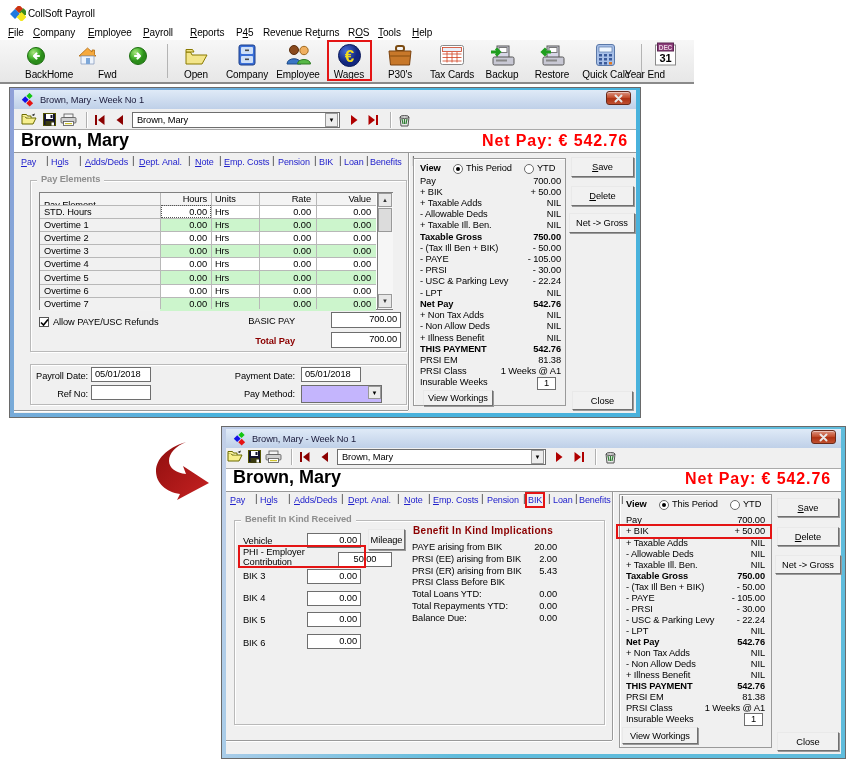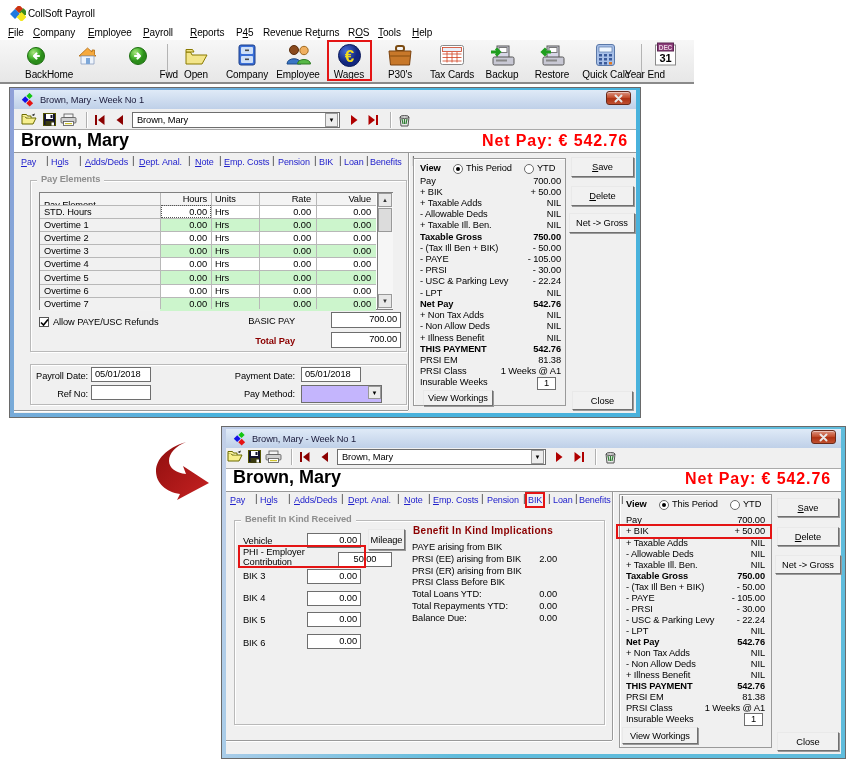--- a/index.html
+++ b/index.html
@@ -49,21 +49,21 @@
       <defs>
         <radialGradient id="g138" cx="35%" cy="30%">
           <stop offset="0%" stop-color="#a8e47e"></stop>
           <stop offset="70%" stop-color="#46b22e"></stop>
           <stop offset="100%" stop-color="#2b8c1a"></stop>
         </radialGradient>
       </defs>
       <circle cx="9" cy="9" r="8.5" fill="url(#g138)" stroke="#1e6e12"></circle>
       <path d="M6 9 L10.5 9 M8.5 6.5 L11 9 L8.5 11.5" stroke="#fff" stroke-width="2.2" fill="none" stroke-linecap="round" stroke-linejoin="round"></path>
     </svg>
-<div style="position:absolute;left:98px;top:69px;width:80px;text-align:right;font-size:10px;white-space:nowrap;">Fwd</div>
+<div style="position:absolute;left:98px;top:69px;width:80px;text-align:left;font-size:10px;white-space:nowrap;">Fwd</div>
 <svg style="position:absolute;left:184px;top:46px;" width="25" height="20" viewBox="0 0 25 20">
       <path d="M2 6 L2 18 L18 18 L23 9 L8 9 L6.5 6 Z" fill="#f3e58a" stroke="#8a7a00"></path>
       <path d="M2 6 L2 3.5 L8.5 3.5 L10 6 Z" fill="#f3e58a" stroke="#8a7a00"></path>
     </svg>
 <div style="position:absolute;left:156px;top:69px;width:80px;text-align:center;font-size:10px;white-space:nowrap;">Open</div>
 <svg style="position:absolute;left:238px;top:44px;" width="19" height="22" viewBox="0 0 19 22">
       <rect x="1" y="1" width="16" height="20" rx="2" fill="#3a6fd8" stroke="#1c3f88"></rect>
       <rect x="3" y="3" width="12" height="7" rx="1" fill="#cfe0f8"></rect>
       <rect x="3" y="12" width="12" height="7" rx="1" fill="#cfe0f8"></rect>
       <rect x="7" y="5.5" width="4" height="1.6" fill="#4a4a4a"></rect>
@@ -461,23 +461,25 @@
 <div style="position:absolute;left:243px;top:571px;font-size:9.3px;color:#000;font-weight:normal;white-space:nowrap;">BIK 3</div>
 <div style="position:absolute;left:307px;top:569px;width:54px;height:15px;background:#fff;border:1px solid #6e6e6e;box-sizing:border-box;font-size:9.3px;text-align:right;padding:1px 3px 0 3px;overflow:hidden;">0.00</div>
 <div style="position:absolute;left:243px;top:593px;font-size:9.3px;color:#000;font-weight:normal;white-space:nowrap;">BIK 4</div>
 <div style="position:absolute;left:307px;top:591px;width:54px;height:15px;background:#fff;border:1px solid #6e6e6e;box-sizing:border-box;font-size:9.3px;text-align:right;padding:1px 3px 0 3px;overflow:hidden;">0.00</div>
 <div style="position:absolute;left:243px;top:615px;font-size:9.3px;color:#000;font-weight:normal;white-space:nowrap;">BIK 5</div>
 <div style="position:absolute;left:307px;top:612px;width:54px;height:15px;background:#fff;border:1px solid #6e6e6e;box-sizing:border-box;font-size:9.3px;text-align:right;padding:1px 3px 0 3px;overflow:hidden;">0.00</div>
 <div style="position:absolute;left:243px;top:638px;font-size:9.3px;color:#000;font-weight:normal;white-space:nowrap;">BIK 6</div>
 <div style="position:absolute;left:307px;top:634px;width:54px;height:15px;background:#fff;border:1px solid #6e6e6e;box-sizing:border-box;font-size:9.3px;text-align:right;padding:1px 3px 0 3px;overflow:hidden;">0.00</div>
 <div style="position:absolute;left:413px;top:525px;font-size:10px;color:#8b0000;font-weight:bold;white-space:nowrap;letter-spacing:0.3px;">Benefit In Kind Implications</div>
 <div style="position:absolute;left:412px;top:542.0px;font-size:9.3px;color:#000;font-weight:normal;white-space:nowrap;">PAYE arising from BIK</div>
+<div style="position:absolute;left:257px;top:542.0px;width:300px;text-align:right;font-size:9.3px;color:#000;font-weight:normal;white-space:nowrap;">20.00</div>
 <div style="position:absolute;left:412px;top:553.8px;font-size:9.3px;color:#000;font-weight:normal;white-space:nowrap;">PRSI (EE)  arising from BIK</div>
 <div style="position:absolute;left:257px;top:553.8px;width:300px;text-align:right;font-size:9.3px;color:#000;font-weight:normal;white-space:nowrap;">2.00</div>
 <div style="position:absolute;left:412px;top:565.6px;font-size:9.3px;color:#000;font-weight:normal;white-space:nowrap;">PRSI (ER) arising from BIK</div>
+<div style="position:absolute;left:257px;top:565.6px;width:300px;text-align:right;font-size:9.3px;color:#000;font-weight:normal;white-space:nowrap;">5.43</div>
 <div style="position:absolute;left:412px;top:577.4px;font-size:9.3px;color:#000;font-weight:normal;white-space:nowrap;">PRSI Class Before BIK</div>
 <div style="position:absolute;left:412px;top:589.2px;font-size:9.3px;color:#000;font-weight:normal;white-space:nowrap;">Total Loans YTD:</div>
 <div style="position:absolute;left:257px;top:589.2px;width:300px;text-align:right;font-size:9.3px;color:#000;font-weight:normal;white-space:nowrap;">0.00</div>
 <div style="position:absolute;left:412px;top:601.0px;font-size:9.3px;color:#000;font-weight:normal;white-space:nowrap;">Total Repayments YTD:</div>
 <div style="position:absolute;left:257px;top:601.0px;width:300px;text-align:right;font-size:9.3px;color:#000;font-weight:normal;white-space:nowrap;">0.00</div>
 <div style="position:absolute;left:412px;top:612.8px;font-size:9.3px;color:#000;font-weight:normal;white-space:nowrap;">Balance Due:</div>
 <div style="position:absolute;left:257px;top:612.8px;width:300px;text-align:right;font-size:9.3px;color:#000;font-weight:normal;white-space:nowrap;">0.00</div>
 <div style="position:absolute;left:612px;top:492px;width:1px;height:248px;background:#9a9a9a;box-shadow:1px 0 0 #fff;"></div>
 <div style="position:absolute;left:619px;top:494px;width:153px;height:254px;box-sizing:border-box;border:1px solid #9a9a9a;box-shadow:inset 1px 1px 0 #fff;"></div>
     <div style="position:absolute;left:626px;top:499px;font-size:9.3px;color:#000;font-weight:normal;white-space:nowrap;"><b>View</b></div>

